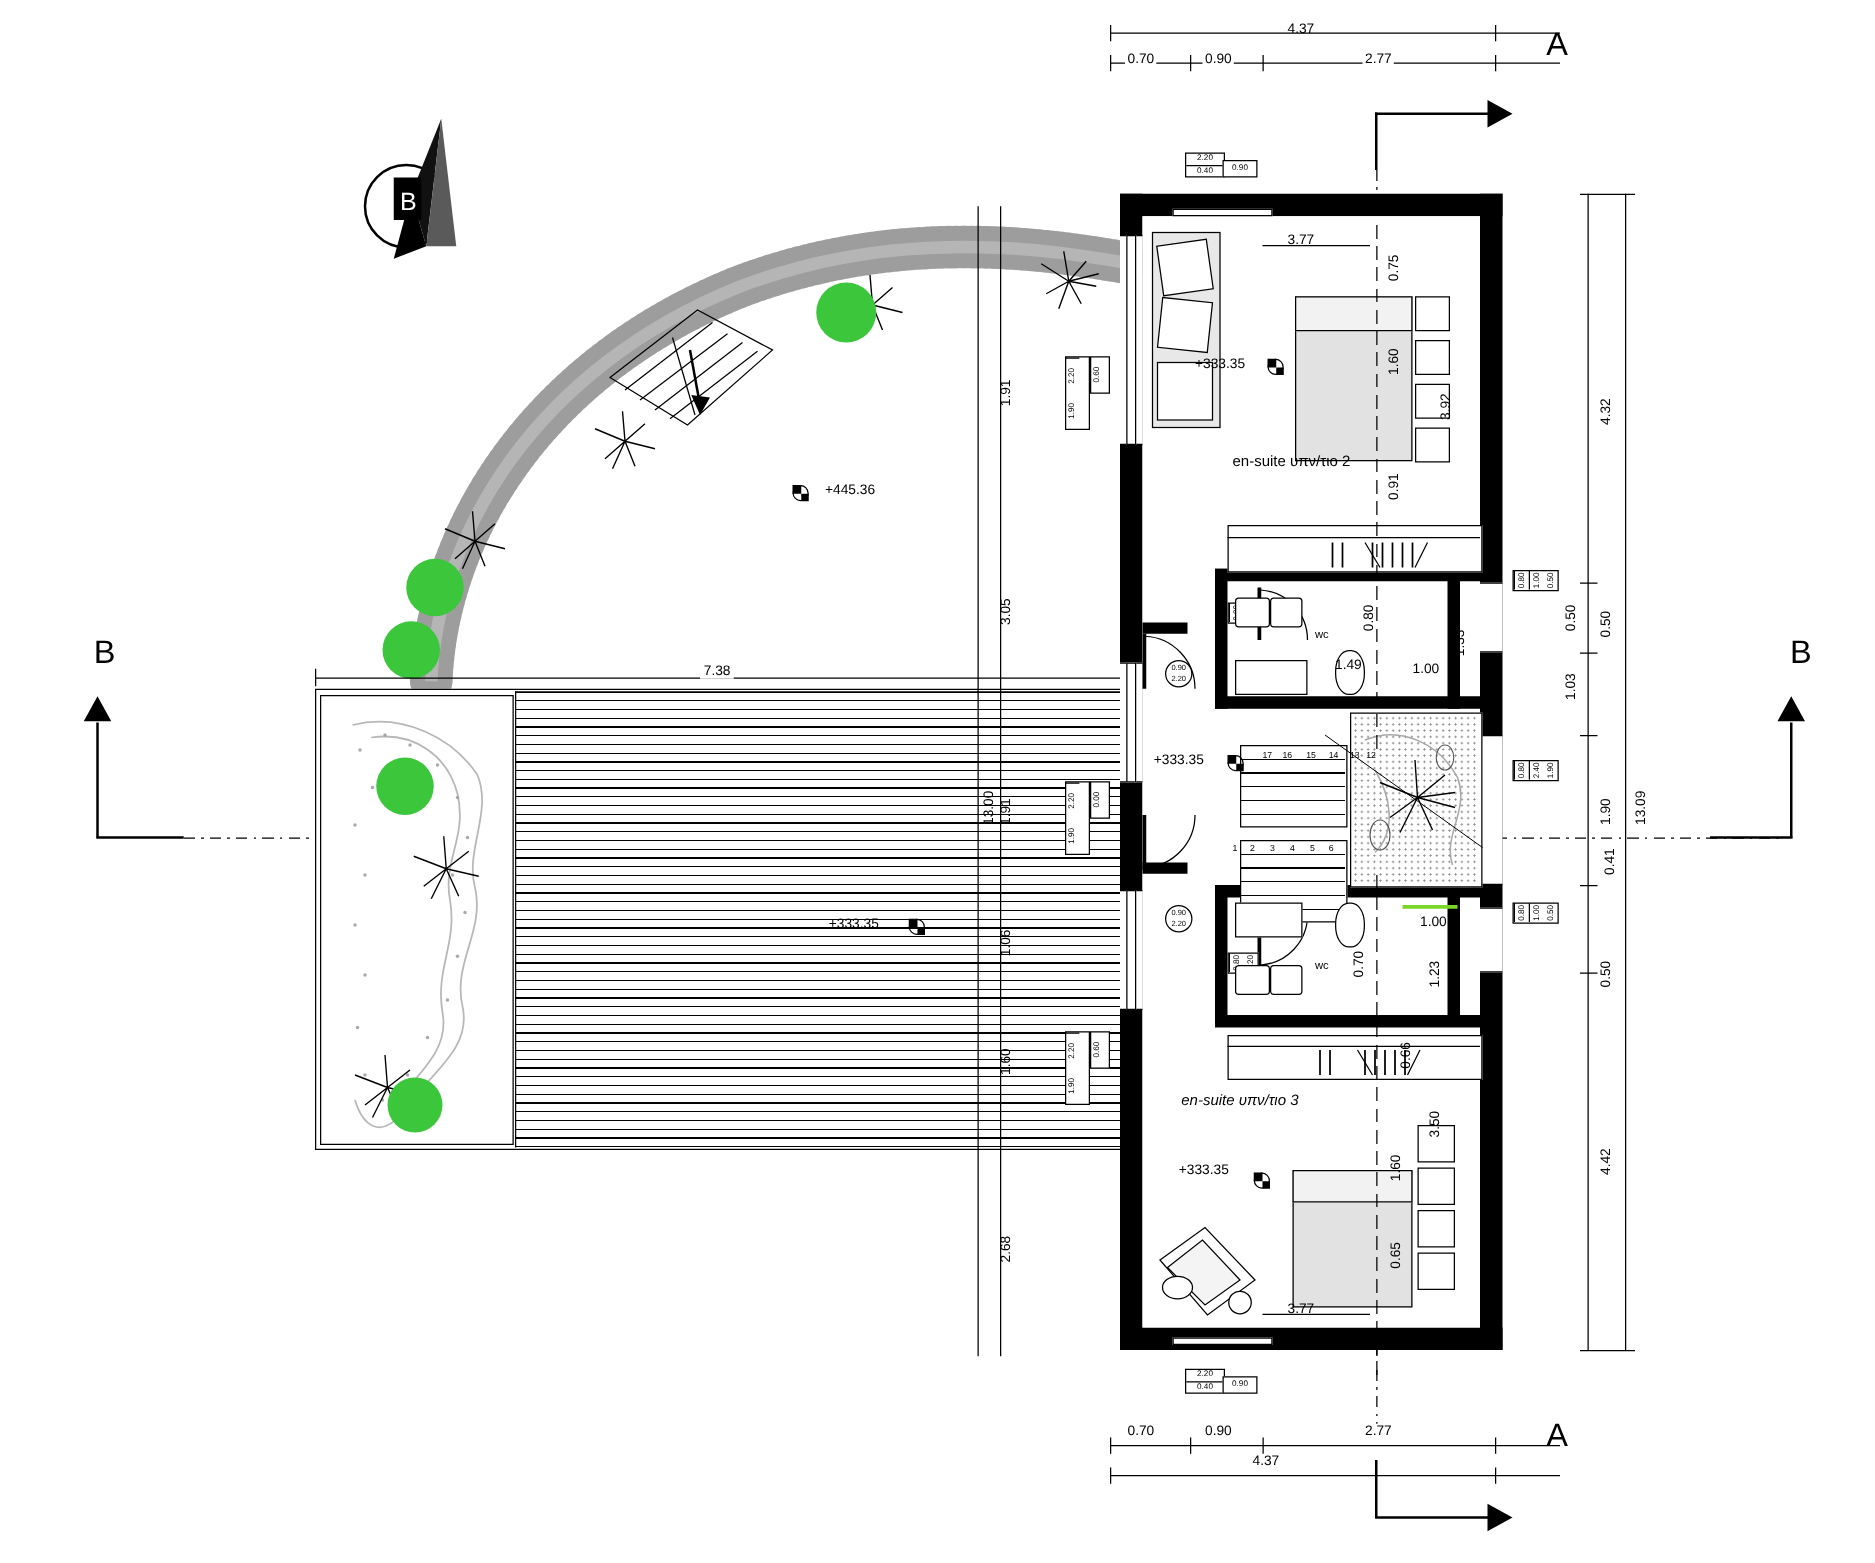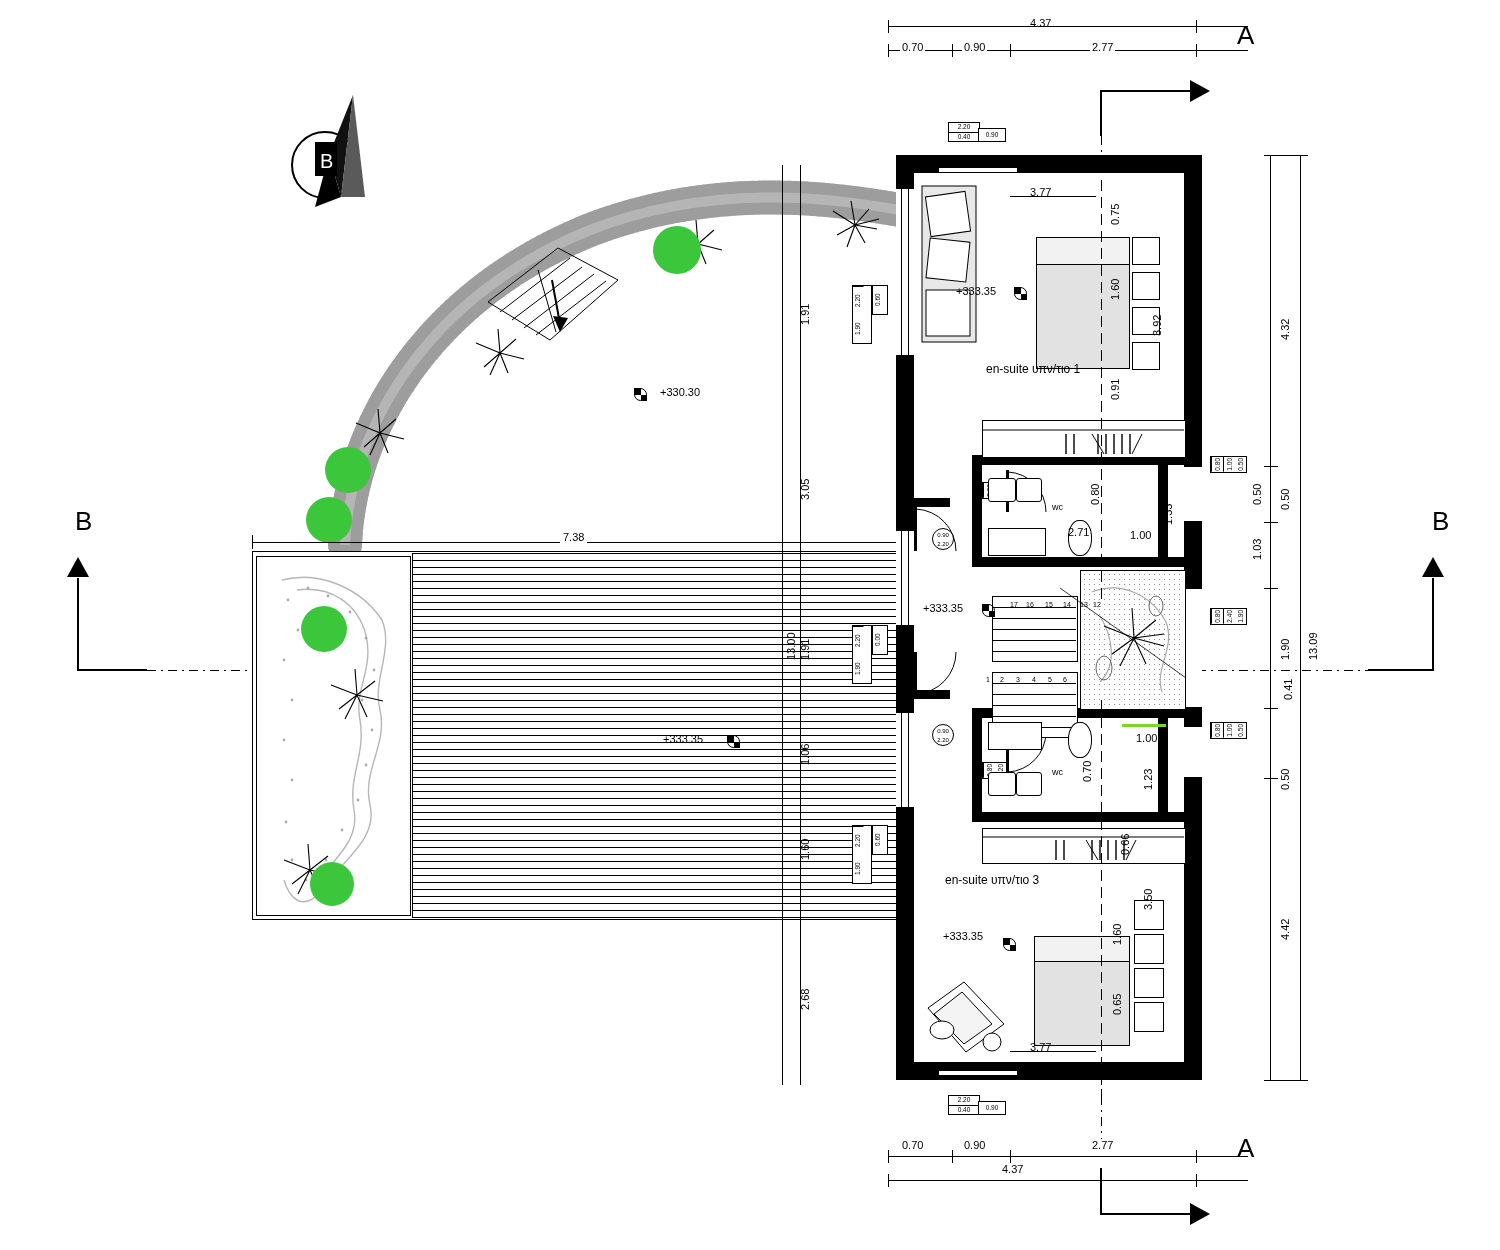--- a/index.html
+++ b/index.html
@@ -448,34 +448,34 @@
   </div>
 
   <div class="abs" style="left:988px;top:722px;width:52px;height:26px;border:1px solid #000;background:#fff;"></div>
   <div class="abs" style="left:1068px;top:722px;width:22px;height:34px;border:1px solid #000;border-radius:11px/17px;background:#fff;"></div>
   <div class="abs" style="left:988px;top:772px;width:26px;height:22px;border:1px solid #000;border-radius:3px;background:#fff;"></div>
   <div class="abs" style="left:1016px;top:772px;width:24px;height:22px;border:1px solid #000;border-radius:3px;background:#fff;"></div>
   <div class="txt sm" style="left:1052px;top:768px;">wc</div>
 
   <div class="abs" style="left:1122px;top:724px;width:44px;height:3px;background:#7bd628;"></div>
 
-  <div class="txt" style="left:986px;top:363px;font-size:12px;">en-suite υπν/τιο 1</div>
-  <div class="txt" style="left:945px;top:874px;font-size:12px;">en-suite υπν/τιο 3</div>
+  <div class="txt" style="left:986px;top:363px;font-size:12px;">en-suite υπν/τιο 2</div>
+  <div class="txt" style="left:945px;top:874px;font-size:12px;font-style:italic;">en-suite υπν/τιο 3</div>
 
   <div class="abs" style="left:1014px;top:287px;">
     <div class="lvlmark"></div>
       <div class="lvlring"></div>
   </div>
   <div class="txt" style="left:956px;top:286px;">+333.35</div>
 
   <div class="abs" style="left:634px;top:388px;">
     <div class="lvlmark"></div>
       <div class="lvlring"></div>
   </div>
-  <div class="txt" style="left:660px;top:387px;">+330.30</div>
+  <div class="txt" style="left:660px;top:387px;">+445.36</div>
 
   <div class="abs" style="left:982px;top:604px;">
     <div class="lvlmark"></div>
       <div class="lvlring"></div>
   </div>
   <div class="txt" style="left:923px;top:603px;">+333.35</div>
 
   <div class="abs" style="left:727px;top:735px;">
     <div class="lvlmark"></div>
       <div class="lvlring"></div>
@@ -490,21 +490,21 @@
 
   <div class="dashc" style="left:1101px;top:180px;height:420px;"></div>
   <div class="dashc" style="left:1101px;top:700px;height:400px;"></div>
 
   <div class="txt" style="left:1030px;top:187px;">3.77</div>
   <div class="txt vert" style="left:1110px;top:225px;">0.75</div>
   <div class="txt vert" style="left:1110px;top:300px;">1.60</div>
   <div class="txt vert" style="left:1152px;top:336px;">3.92</div>
   <div class="txt vert" style="left:1110px;top:400px;">0.91</div>
   <div class="txt vert" style="left:1090px;top:505px;">0.80</div>
-  <div class="txt" style="left:1068px;top:527px;">2.71</div>
+  <div class="txt" style="left:1068px;top:527px;">1.49</div>
   <div class="txt vert" style="left:1163px;top:525px;">1.33</div>
   <div class="txt" style="left:1130px;top:530px;">1.00</div>
 
   <div class="txt" style="left:1136px;top:733px;">1.00</div>
   <div class="txt vert" style="left:1143px;top:790px;">1.23</div>
   <div class="txt vert" style="left:1082px;top:782px;">0.70</div>
   <div class="txt vert" style="left:1120px;top:855px;">0.66</div>
   <div class="txt vert" style="left:1112px;top:945px;">1.60</div>
   <div class="txt vert" style="left:1143px;top:910px;">3.50</div>
   <div class="txt vert" style="left:1112px;top:1015px;">0.65</div>

